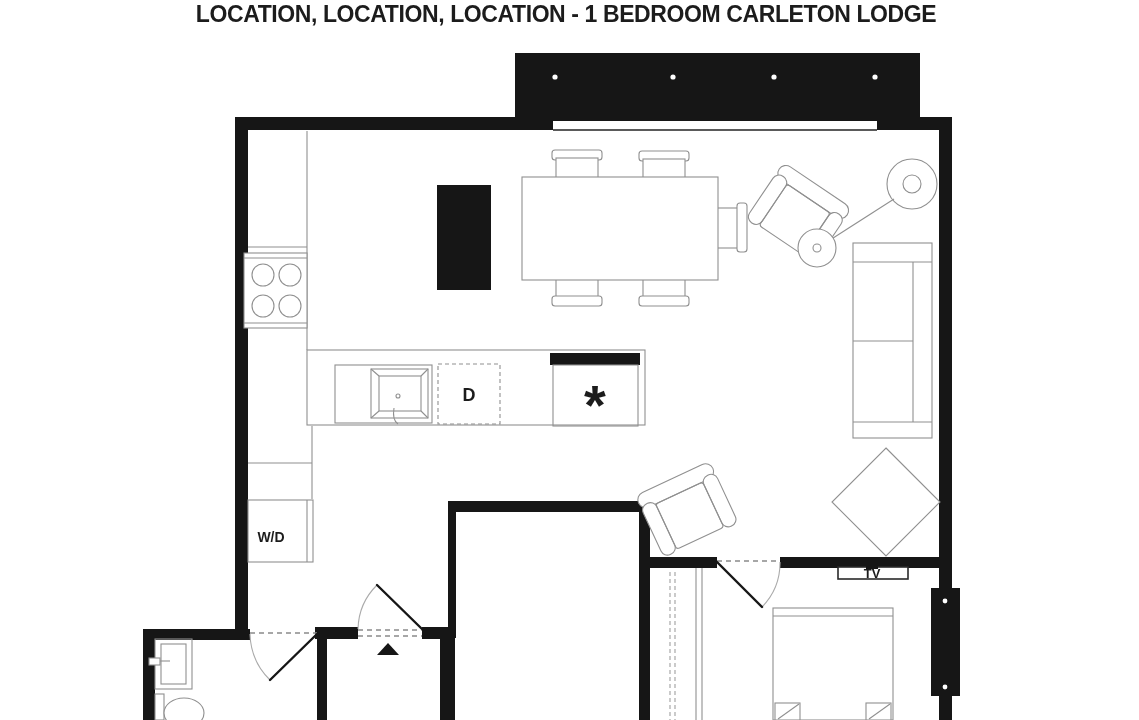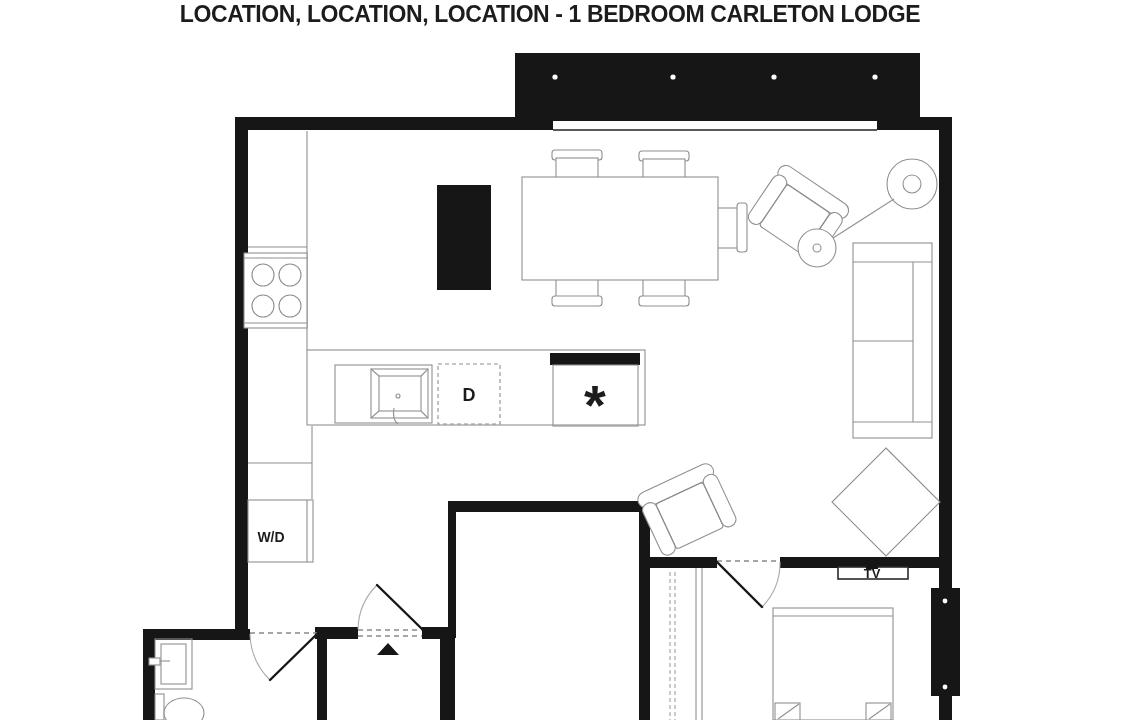--- a/index.html
+++ b/index.html
@@ -12,21 +12,21 @@
   .stage{
     position:relative;width:1139px;height:720px;overflow:hidden;
     background:var(--bg);
     font-family:"Liberation Sans",sans-serif;
   }
   .title{
     position:absolute;left:0;top:0;width:1100px;height:30px;
     text-align:center;
     font-family:"Liberation Sans",sans-serif;
     font-weight:bold;font-size:23px;letter-spacing:-0.4px;
-    color:var(--text);line-height:28px;white-space:nowrap;
+    color:var(--text);line-height:28px;white-space:nowrap;padding-left:16px;
   }
   svg{position:absolute;left:0;top:0;}
   .w{fill:var(--walls);}
   .f{fill:#fff;stroke:var(--furn);stroke-width:1.1;}
   .fl{fill:none;stroke:var(--furn);stroke-width:1.1;}
   .fd{fill:#fff;stroke:var(--furn);stroke-width:1.1;stroke-dasharray:4 3;}
   .fdl{fill:none;stroke:#a0a0a0;stroke-width:1.1;stroke-dasharray:4 3;}
   .leaf{stroke:var(--walls);stroke-width:2.4;fill:none;stroke-linecap:round;}
   .arc{stroke:#aaaaaa;stroke-width:1.1;fill:none;}
   .thresh{stroke:#8a8a8a;stroke-width:1.5;fill:none;stroke-dasharray:5 4;}

